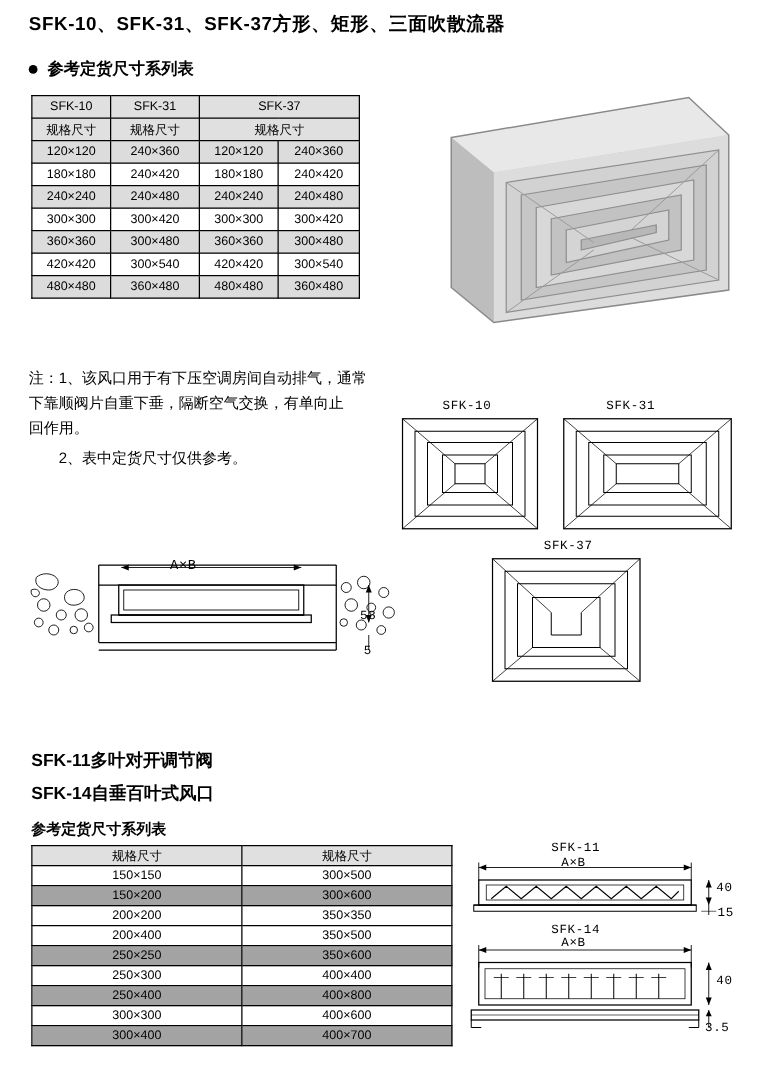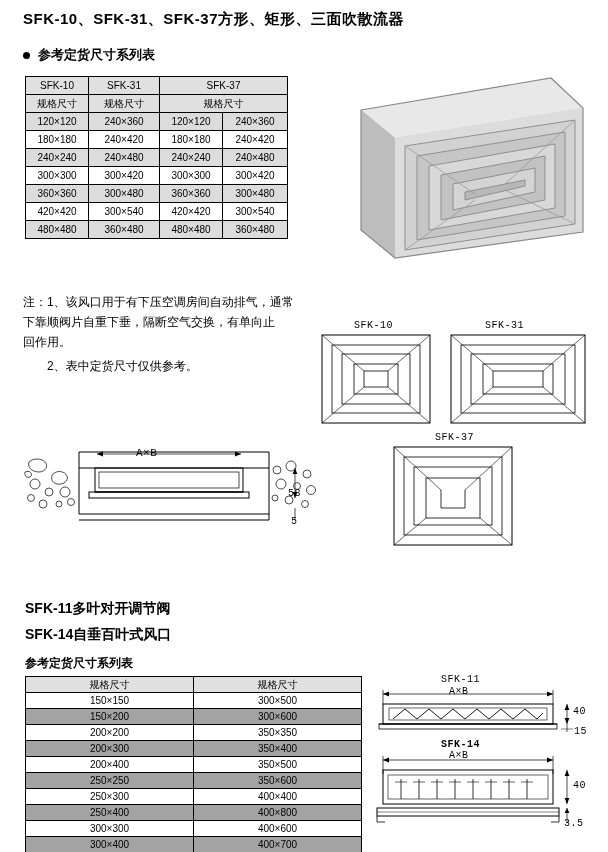--- a/index.html
+++ b/index.html
@@ -373,24 +373,20 @@
         <td>300×500</td>
       </tr>
       <tr class="shade">
         <td>150×200</td>
         <td>300×600</td>
       </tr>
       <tr>
         <td>200×200</td>
         <td>350×350</td>
       </tr>
-      <tr class="shade">
-        <td>200×300</td>
-        <td>350×400</td>
-      </tr>
       <tr>
         <td>200×400</td>
         <td>350×500</td>
       </tr>
       <tr class="shade">
         <td>250×250</td>
         <td>350×600</td>
       </tr>
       <tr>
         <td>250×300</td>
@@ -435,21 +431,21 @@
 
       <line x1="192" y1="22" x2="192" y2="42" stroke="#000" stroke-width="0.7"></line>
       <polygon points="192,22 189.6,28 194.4,28" fill="#000"></polygon>
       <polygon points="192,42 189.6,36 194.4,36" fill="#000"></polygon>
 
       <line x1="192" y1="42" x2="192" y2="50" stroke="#000" stroke-width="0.7"></line>
       <line x1="186" y1="47" x2="198" y2="47" stroke="#000" stroke-width="0.5"></line>
     </svg>
   </div>
 
-  <div class="dlabel" style="left:438px; top:739px;font-weight:bold;">SFK-14</div>
+  <div class="dlabel" style="left:438px; top:739px;">SFK-14</div>
   <div class="dlabel" style="left:446px; top:750px;">A×B</div>
   <div class="dlabel" style="left:570px; top:780px;">40</div>
   <div class="dlabel" style="left:561px; top:818px;">3.5</div>
 
   <div style="position:absolute; left:372px; top:748px;">
     <svg width="212" height="90" viewBox="0 0 212 90">
 
       <line x1="8" y1="12" x2="178" y2="12" stroke="#000" stroke-width="0.7"></line>
       <polygon points="8,12 14,9.6 14,14.4" fill="#000"></polygon>
       <polygon points="178,12 172,9.6 172,14.4" fill="#000"></polygon>

